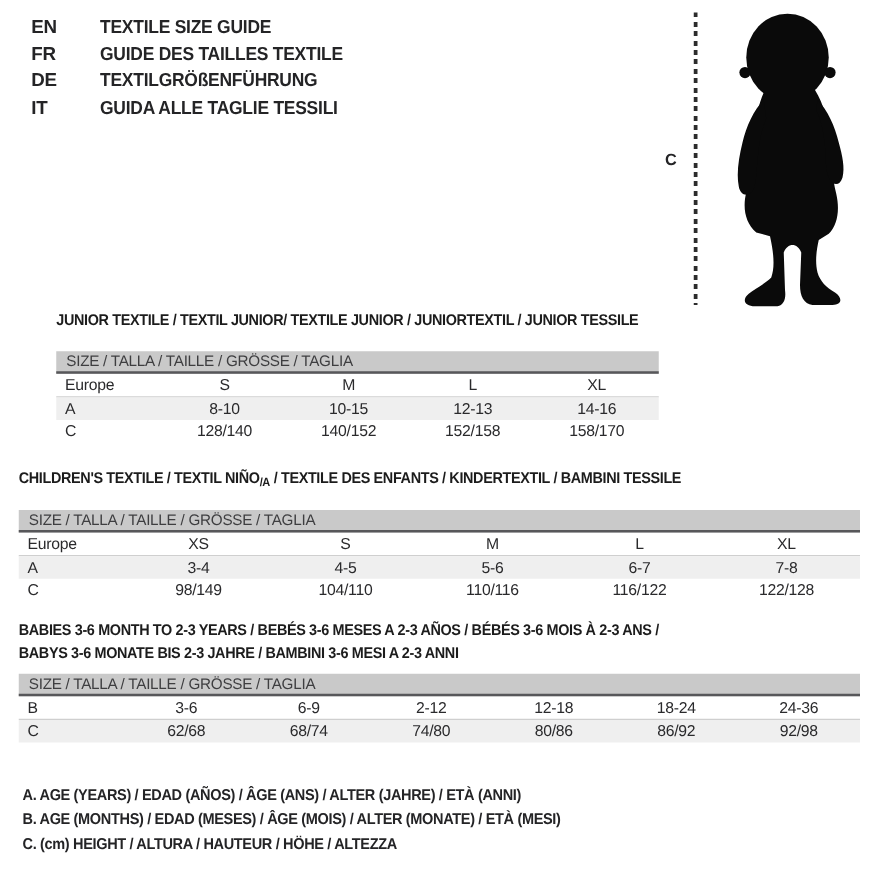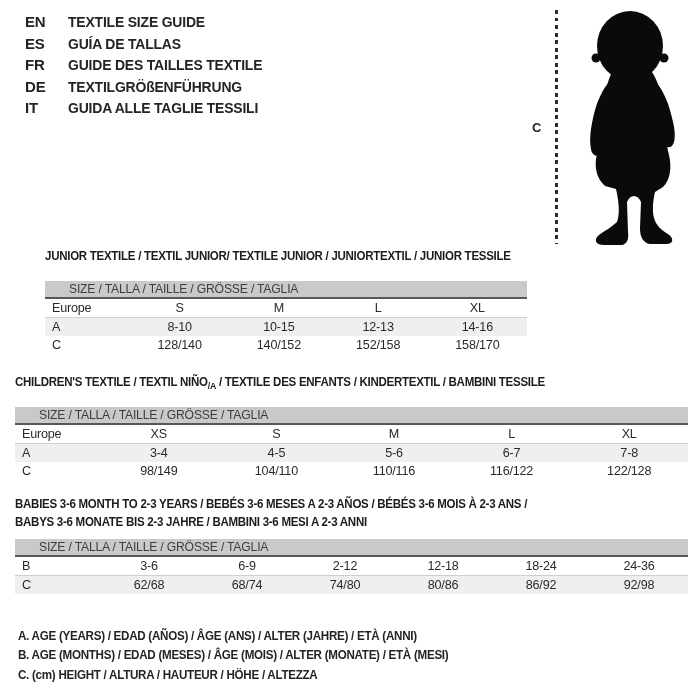--- a/index.html
+++ b/index.html
@@ -1,42 +1,42 @@
 <!DOCTYPE html>
 <html style="--bar-bg: #c9c9c9; --stripe-bg: #efefef;"><head>
 <meta charset="utf-8">
 <style>
   html,body{margin:0;padding:0;background:#fff;}
   .page{position:relative;width:700px;height:700px;background:#ffffff;overflow:hidden;
         font-family:"Liberation Sans",sans-serif;color:#242426;}
 
   
   .langs{position:absolute;left:25px;top:11px;}
-  .lang{display:flex;font-weight:700;font-size:15px;line-height:21.6px;letter-spacing:-0.2px;}
+  .lang{display:flex;font-weight:700;font-size:15px;line-height:21.6px;letter-spacing:-0.2px;gap:12px;}
   .lang .code{width:43px;flex:0 0 43px;}
   .lang .lbl{transform:scaleX(.93);transform-origin:0 50%;white-space:nowrap;}
 
   
   .figure{position:absolute;left:530px;top:6px;width:168px;height:242px;}
   .measure-line{position:absolute;left:25px;top:4px;height:234px;width:3px;
       background:repeating-linear-gradient(to bottom,#2c2c2c 0 4px,transparent 4px 7.5px);}
   .measure-label{position:absolute;left:2px;top:114px;font-weight:700;font-size:13px;}
   .baby-svg{position:absolute;left:36px;top:0;}
 
   
   .size-table{position:absolute;left:15px;}
   .t1{top:249px;width:482px;margin-left:30px;}
   .t2{top:375px;width:673px;}
   .t3{top:495px;width:673px;}
   .t-title{font-weight:700;font-size:12.4px;line-height:14px;letter-spacing:-0.3px;color:#1c1c1c;
            white-space:nowrap;transform:scaleX(.93);transform-origin:0 0;}
   .t3 .t-title{line-height:18px;}
   .sub{font-size:9.5px;position:relative;top:2.5px;}
   .size-bar{background:var(--bar-bg,#c9c9c9);border-bottom:2px solid #57575a;color:#3e3e40;
-            font-size:12.2px;height:16px;line-height:16px;padding-left:24px;letter-spacing:-0.2px;}
+            font-size:12.2px;height:16px;line-height:16px;padding-left:8px;letter-spacing:-0.2px;}
   .t1 .size-bar{margin-top:18px;}
   .t2 .size-bar{margin-top:17px;}
   .t3 .size-bar{margin-top:8px;}
   .trow{display:flex;align-items:center;height:18px;font-size:12.6px;letter-spacing:-0.2px;color:#2a2a2c;}
   .trow .rlabel{width:78px;flex:0 0 78px;padding-left:7px;}
   .trow .cell{flex:1;text-align:center;}
   .stripe{background:var(--stripe-bg,#efefef);}
   .row-border{border-bottom:1px solid #cfcfcf;}
 
   
@@ -46,24 +46,20 @@
 </style>
 </head>
 <body>
 
 <div class="page">
 
   <div class="langs">
     <div class="lang">
       <span class="code">EN</span>
       <span class="lbl">TEXTILE SIZE GUIDE</span>
-    </div>
-    <div class="lang">
-      <span class="code">ES</span>
-      <span class="lbl">GUÍA DE TALLAS</span>
     </div>
     <div class="lang">
       <span class="code">FR</span>
       <span class="lbl">GUIDE DES TAILLES TEXTILE</span>
     </div>
     <div class="lang">
       <span class="code">DE</span>
       <span class="lbl">TEXTILGRÖßENFÜHRUNG</span>
     </div>
     <div class="lang">

